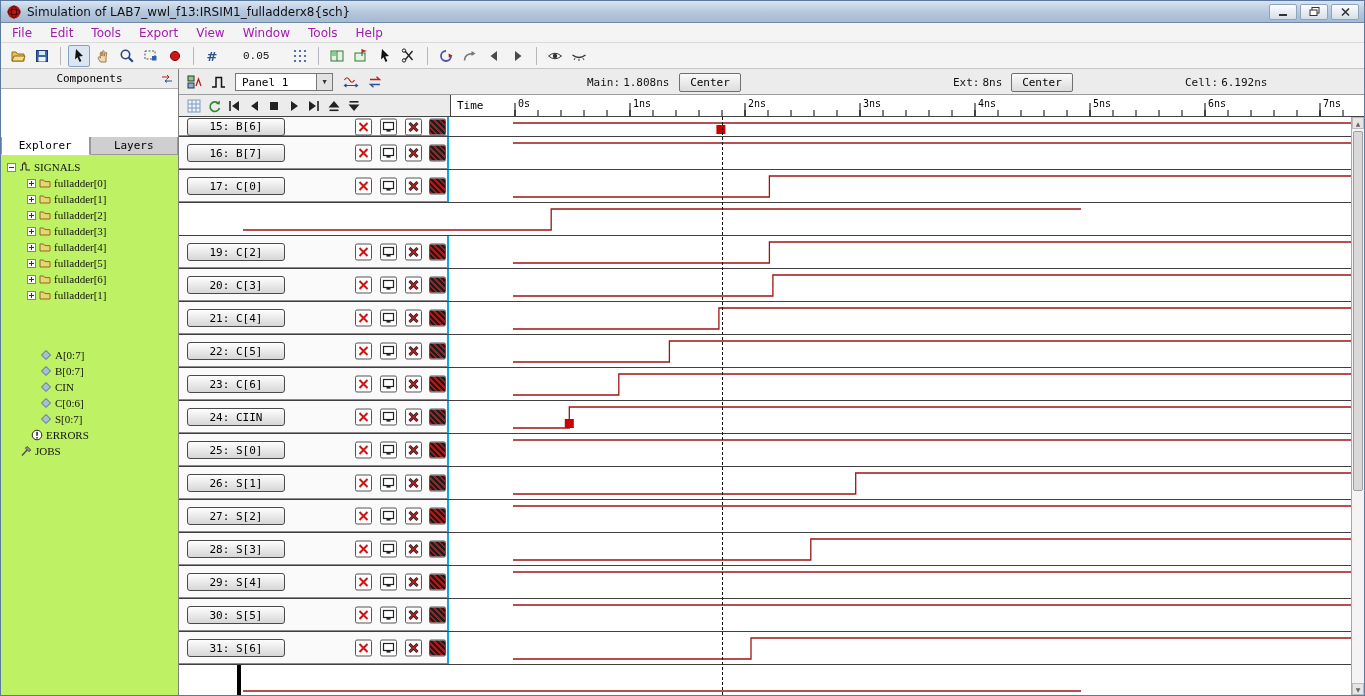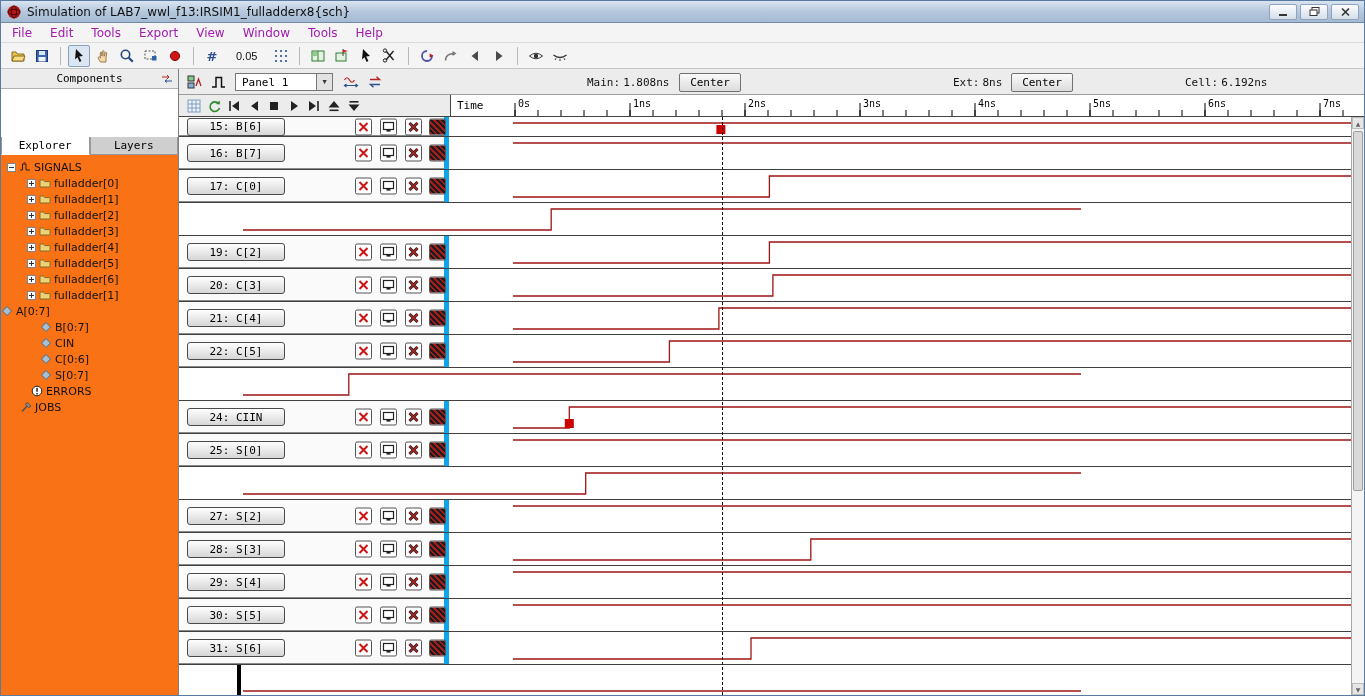--- a/index.html
+++ b/index.html
@@ -12,29 +12,29 @@
   .winbtns{margin-left:auto;display:flex;gap:3px;}
   .winbtn{width:28px;height:16px;display:flex;align-items:center;justify-content:center;border:1px solid #8fa3ba;border-radius:2px;background:linear-gradient(#fdfdfe,#d4deea);cursor:default;}
   
   .menubar{position:absolute;left:0;top:22px;width:100%;height:20px;display:flex;align-items:center;background:#f4f4f4;border-bottom:1px solid #dadada;padding-left:2px;}
   .mitem{padding:0 9px;font-size:12px;color:#a21caf;}
   
   .toolbar{position:absolute;left:0;top:42px;width:100%;height:26px;display:flex;align-items:center;background:#f4f4f4;border-bottom:1px solid #c6c6c6;padding-left:6px;gap:2px;}
   .tbtn{width:22px;height:22px;display:flex;align-items:center;justify-content:center;border:1px solid transparent;border-radius:2px;}
   .tbtn.active{border:1px solid #88a2bc;background:#dbe6f2;}
   .tsep{width:1px;height:18px;background:#b8b8b8;margin:0 5px;}
-  .tval{font-family:Liberation Sans, sans-serif;font-size:11px;margin:0 11px;color:#111;}
+  .tval{font-family:Liberation Mono, monospace;font-size:11px;margin:0 18px;color:#111;}
   
   .sidebar{position:absolute;left:0;top:68px;width:178px;bottom:0;border-right:1px solid #808080;display:flex;flex-direction:column;background:#fff;}
   .comp-header{height:20px;background:#ececec;border-bottom:1px solid #b0b0b0;display:flex;align-items:center;justify-content:center;position:relative;font-family:"DejaVu Sans Mono",monospace;}
   .comp-toggle{position:absolute;right:4px;top:3px;width:14px;height:14px;}
   .tabs{height:18px;display:flex;background:#d6d6d6;margin-top:48px;}
   .tab{flex:1;display:flex;align-items:center;justify-content:center;border:1px solid #999;border-top:none;background:#cfcfcf;font-family:"DejaVu Sans Mono",monospace;}
   .tab.active{background:#fff;border-bottom-color:#fff;}
-  .tree{flex:1;background:#f97316;padding-top:4px;overflow:hidden;}
+  .tree{flex:1;background:#bef264;padding-top:4px;overflow:hidden;font-family:Liberation Serif, serif;}
   .titem{height:16px;display:flex;align-items:center;gap:3px;white-space:nowrap;}
   .texp{width:9px;height:9px;display:flex;}
   .ticon{width:12px;height:12px;display:flex;}
   .tlabel{font-size:11px;color:#111;}
   
   .rightcol{position:absolute;left:178px;top:68px;right:0;bottom:0;}
   .row2{position:absolute;left:0;top:0;right:0;height:26px;background:#ececec;border-bottom:1px solid #9c9c9c;}
   .pbtn{position:absolute;top:4px;width:20px;height:18px;display:flex;align-items:center;justify-content:center;}
   .pselect{position:absolute;left:56px;top:4px;width:98px;height:18px;background:#fff;border:1px solid #777;display:flex;align-items:center;font-family:"DejaVu Sans Mono",monospace;padding-left:6px;}
   .parrow{margin-left:auto;width:16px;height:100%;display:flex;align-items:center;justify-content:center;background:#e2e2e2;border-left:1px solid #777;font-size:7px;color:#333;}
@@ -44,21 +44,21 @@
   .row3{position:absolute;left:0;top:26px;right:0;height:22px;display:flex;border-bottom:1px solid #444;}
   .transport{width:272px;display:flex;align-items:center;gap:3px;padding-left:6px;background:#ececec;border-right:1px solid #444;}
   .trbtn{width:17px;height:17px;display:flex;align-items:center;justify-content:center;}
   .rulerarea{flex:1;position:relative;background:#fff;}
   .timelabel{position:absolute;left:6px;top:4px;font-family:"DejaVu Sans Mono",monospace;font-size:11px;}
   #ruler{position:absolute;left:0;top:0;}
   #ruler text{font-family:"DejaVu Sans Mono",monospace;font-size:10px;fill:#000;}
   
   .rowsarea{position:absolute;left:0;top:48px;right:13px;bottom:0;background:#fff;overflow:hidden;}
   .sigrow{display:flex;border-bottom:1px solid #404040;position:relative;}
-  .sigctrl{width:272px;position:relative;background:#fafafa;border-right:5px solid #0ea5e9;box-shadow:inset 0 -1px 0 #8a8a8a;}
+  .sigctrl{width:272px;position:relative;background:#fafafa;border-right:2px solid #0ea5e9;box-shadow:inset 0 -1px 0 #8a8a8a;}
   .signame{position:absolute;left:8px;top:50%;transform:translateY(-50%);width:98px;height:18px;font-family:"DejaVu Sans Mono",monospace;font-size:11px;line-height:15px;text-align:center;background:linear-gradient(#fefefe,#d6d6d6);border:1px solid #4a4a4a;border-radius:3px;padding:0;}
   .icbtn{position:absolute;top:50%;transform:translateY(-50%);width:17px;height:17px;border:1px solid #555;border-radius:2px;background:#fff;display:flex;align-items:center;justify-content:center;padding:0;}
   .icbtn.pattern{background:repeating-linear-gradient(45deg,#a91c1c 0 2px,#1c1c1c 2px 4px);}
   .lane{flex:1;position:relative;background:#fff;}
   .lane svg{display:block;}
   .main-cursor{position:absolute;left:543px;top:0;height:100%;width:0;border-left:1px dashed #151515;z-index:5;}
   
   .vscroll{position:absolute;right:0;top:48px;bottom:0;width:13px;background:#f4f4f4;border-left:1px solid #a8a8a8;}
   .sarrow{height:12px;display:flex;align-items:center;justify-content:center;font-size:6px;color:#666;background:#e6e6e6;border:1px solid #bbb;}
   .sarrow.down{position:absolute;bottom:0;left:0;right:0;}
@@ -381,21 +381,21 @@
               <line x1="4.5" y1="2" x2="4.5" y2="7" stroke="#333"></line>
             </svg>
           </span>
           <span class="ticon">
             <svg width="12" height="12" viewBox="0 0 12 12">
               <path d="M1 10 V3 h3.6 l1.2 1.6 H11 V10 Z" fill="#eed27a" stroke="#8a6d1f"></path>
             </svg>
           </span>
           <span class="tlabel">fulladder[1]</span>
         </div>
-        <div class="titem" style="">
+        <div class="titem" style="padding-left: 39px; margin-top: 44px;">
           <span class="ticon">
             <svg width="12" height="12" viewBox="0 0 12 12">
               <path d="M6 1.5 L10.5 6 L6 10.5 L1.5 6 Z" fill="#a8bfd2" stroke="#4c6a84"></path>
             </svg>
           </span>
           <span class="tlabel">A[0:7]</span>
         </div>
         <div class="titem" style="padding-left: 39px;">
           <span class="ticon">
             <svg width="12" height="12" viewBox="0 0 12 12">
@@ -807,20 +807,41 @@
             </button>
             <button class="icbtn pattern" style="left: 250px;"></button>
           </div>
           <div class="lane">
             <svg width="902" height="33">
               <path d="M 64 27 L 220.4 27 L 220.4 6 L 902 6" fill="none" stroke="#9e1515" stroke-width="1.3"></path>
             </svg>
           </div>
         </div>
         <div class="sigrow" style="height: 33px;">
+          <div class="sigctrl">
+            <button class="signame">23: C[6]</button>
+            <button class="icbtn" style="left: 176px;">
+              <svg width="13" height="13" viewBox="0 0 13 13">
+                <path d="M2.5 2.5 L10.5 10.5 M10.5 2.5 L2.5 10.5" stroke="#cc1414" stroke-width="2"></path>
+              </svg>
+            </button>
+            <button class="icbtn" style="left: 201px;">
+              <svg width="13" height="13" viewBox="0 0 13 13">
+                <rect x="1.5" y="2" width="10" height="7" fill="#fff" stroke="#222" stroke-width="1.2"></rect>
+                <rect x="4.5" y="9.5" width="4" height="1.6" fill="#222"></rect>
+              </svg>
+            </button>
+            <button class="icbtn" style="left: 226px;">
+              <svg width="13" height="13" viewBox="0 0 13 13">
+                <path d="M2.5 2.5 L10.5 10.5 M10.5 2.5 L2.5 10.5" stroke="#222" stroke-width="3"></path>
+                <path d="M2.5 2.5 L10.5 10.5 M10.5 2.5 L2.5 10.5" stroke="#b42222" stroke-width="1.4"></path>
+              </svg>
+            </button>
+            <button class="icbtn pattern" style="left: 250px;"></button>
+          </div>
           <div class="lane">
             <svg width="902" height="33">
               <path d="M 64 27 L 169.8 27 L 169.8 6 L 902 6" fill="none" stroke="#9e1515" stroke-width="1.3"></path>
             </svg>
           </div>
         </div>
         <div class="sigrow" style="height: 33px;">
           <div class="sigctrl">
             <button class="signame">24: CIIN</button>
             <button class="icbtn" style="left: 176px;">
@@ -871,20 +892,41 @@
             </button>
             <button class="icbtn pattern" style="left: 250px;"></button>
           </div>
           <div class="lane">
             <svg width="902" height="33">
               <path d="M 64 6 L 902 6" fill="none" stroke="#9e1515" stroke-width="1.3"></path>
             </svg>
           </div>
         </div>
         <div class="sigrow" style="height: 33px;">
+          <div class="sigctrl">
+            <button class="signame">26: S[1]</button>
+            <button class="icbtn" style="left: 176px;">
+              <svg width="13" height="13" viewBox="0 0 13 13">
+                <path d="M2.5 2.5 L10.5 10.5 M10.5 2.5 L2.5 10.5" stroke="#cc1414" stroke-width="2"></path>
+              </svg>
+            </button>
+            <button class="icbtn" style="left: 201px;">
+              <svg width="13" height="13" viewBox="0 0 13 13">
+                <rect x="1.5" y="2" width="10" height="7" fill="#fff" stroke="#222" stroke-width="1.2"></rect>
+                <rect x="4.5" y="9.5" width="4" height="1.6" fill="#222"></rect>
+              </svg>
+            </button>
+            <button class="icbtn" style="left: 226px;">
+              <svg width="13" height="13" viewBox="0 0 13 13">
+                <path d="M2.5 2.5 L10.5 10.5 M10.5 2.5 L2.5 10.5" stroke="#222" stroke-width="3"></path>
+                <path d="M2.5 2.5 L10.5 10.5 M10.5 2.5 L2.5 10.5" stroke="#b42222" stroke-width="1.4"></path>
+              </svg>
+            </button>
+            <button class="icbtn pattern" style="left: 250px;"></button>
+          </div>
           <div class="lane">
             <svg width="902" height="33">
               <path d="M 64 27 L 406.7 27 L 406.7 6 L 902 6" fill="none" stroke="#9e1515" stroke-width="1.3"></path>
             </svg>
           </div>
         </div>
         <div class="sigrow" style="height: 33px;">
           <div class="sigctrl">
             <button class="signame">27: S[2]</button>
             <button class="icbtn" style="left: 176px;">

